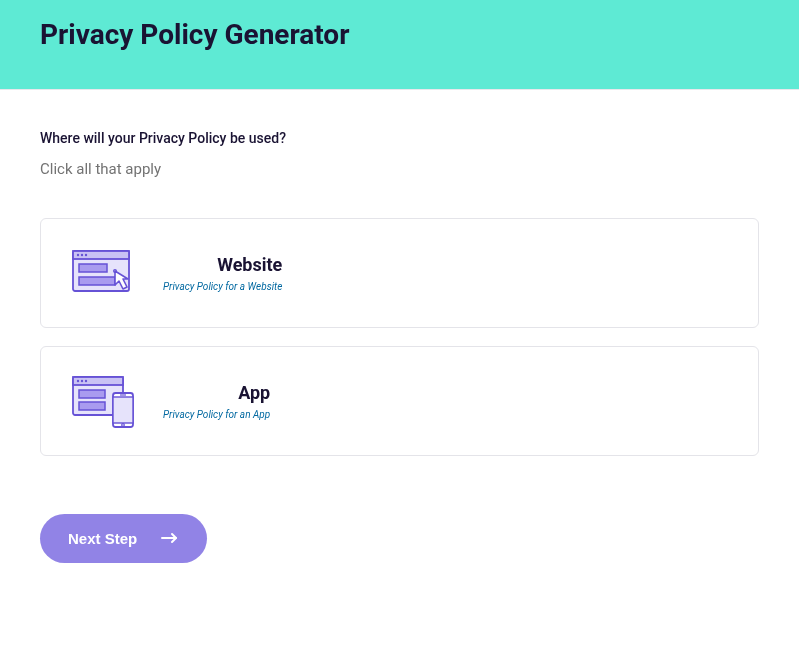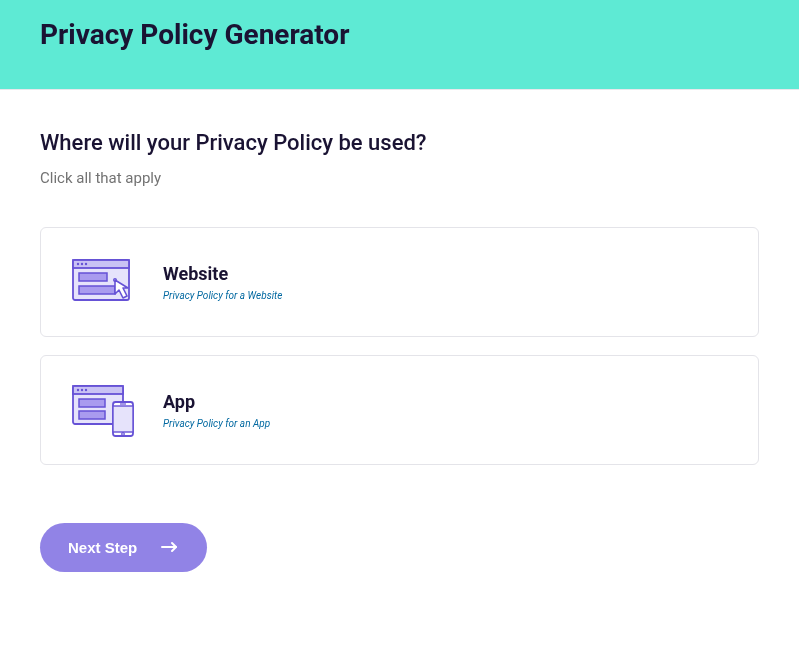--- a/index.html
+++ b/index.html
@@ -26,40 +26,41 @@
     }
     .step-subtitle {
       font-size: 19px;
       color: #4a4466;
       font-weight: 400;
     }
     .content {
       padding: 40px 40px 0 40px;
     }
     .question {
-      font-size: 22px;
+      font-size: 14px;
       font-weight: 500;
       color: #1a1333;
       margin-bottom: 14px;
     }
     .hint {
       font-size: 15px;
       color: #737373;
       margin-bottom: 40px;
     }
     .option-card {
       border: 1px solid #e4e4e9;
       border-radius: 6px;
       padding: 28px 28px;
       margin-bottom: 18px;
       display: flex;
       align-items: center;
       gap: 24px;
       cursor: pointer;
       background: #ffffff;
+      text-align: right;
     }
     .option-icon {
       width: 70px;
       height: 52px;
       flex-shrink: 0;
       display: flex;
       align-items: center;
       justify-content: center;
     }
     .option-text {

